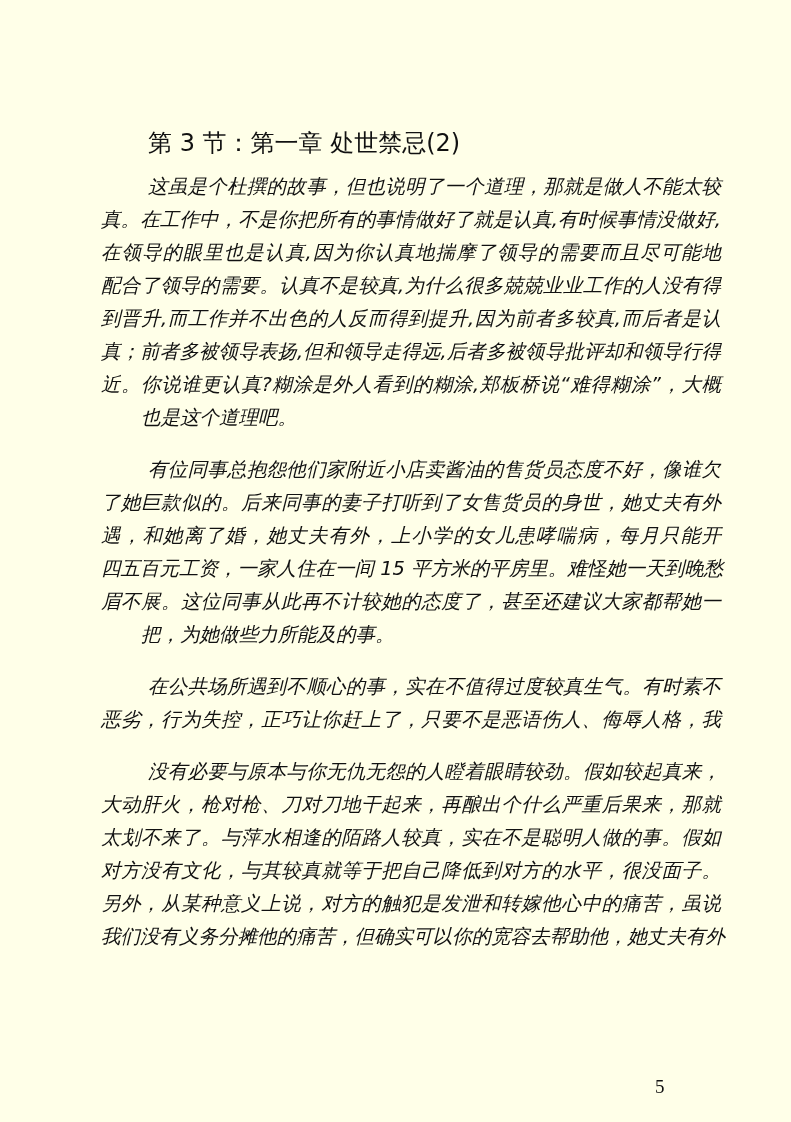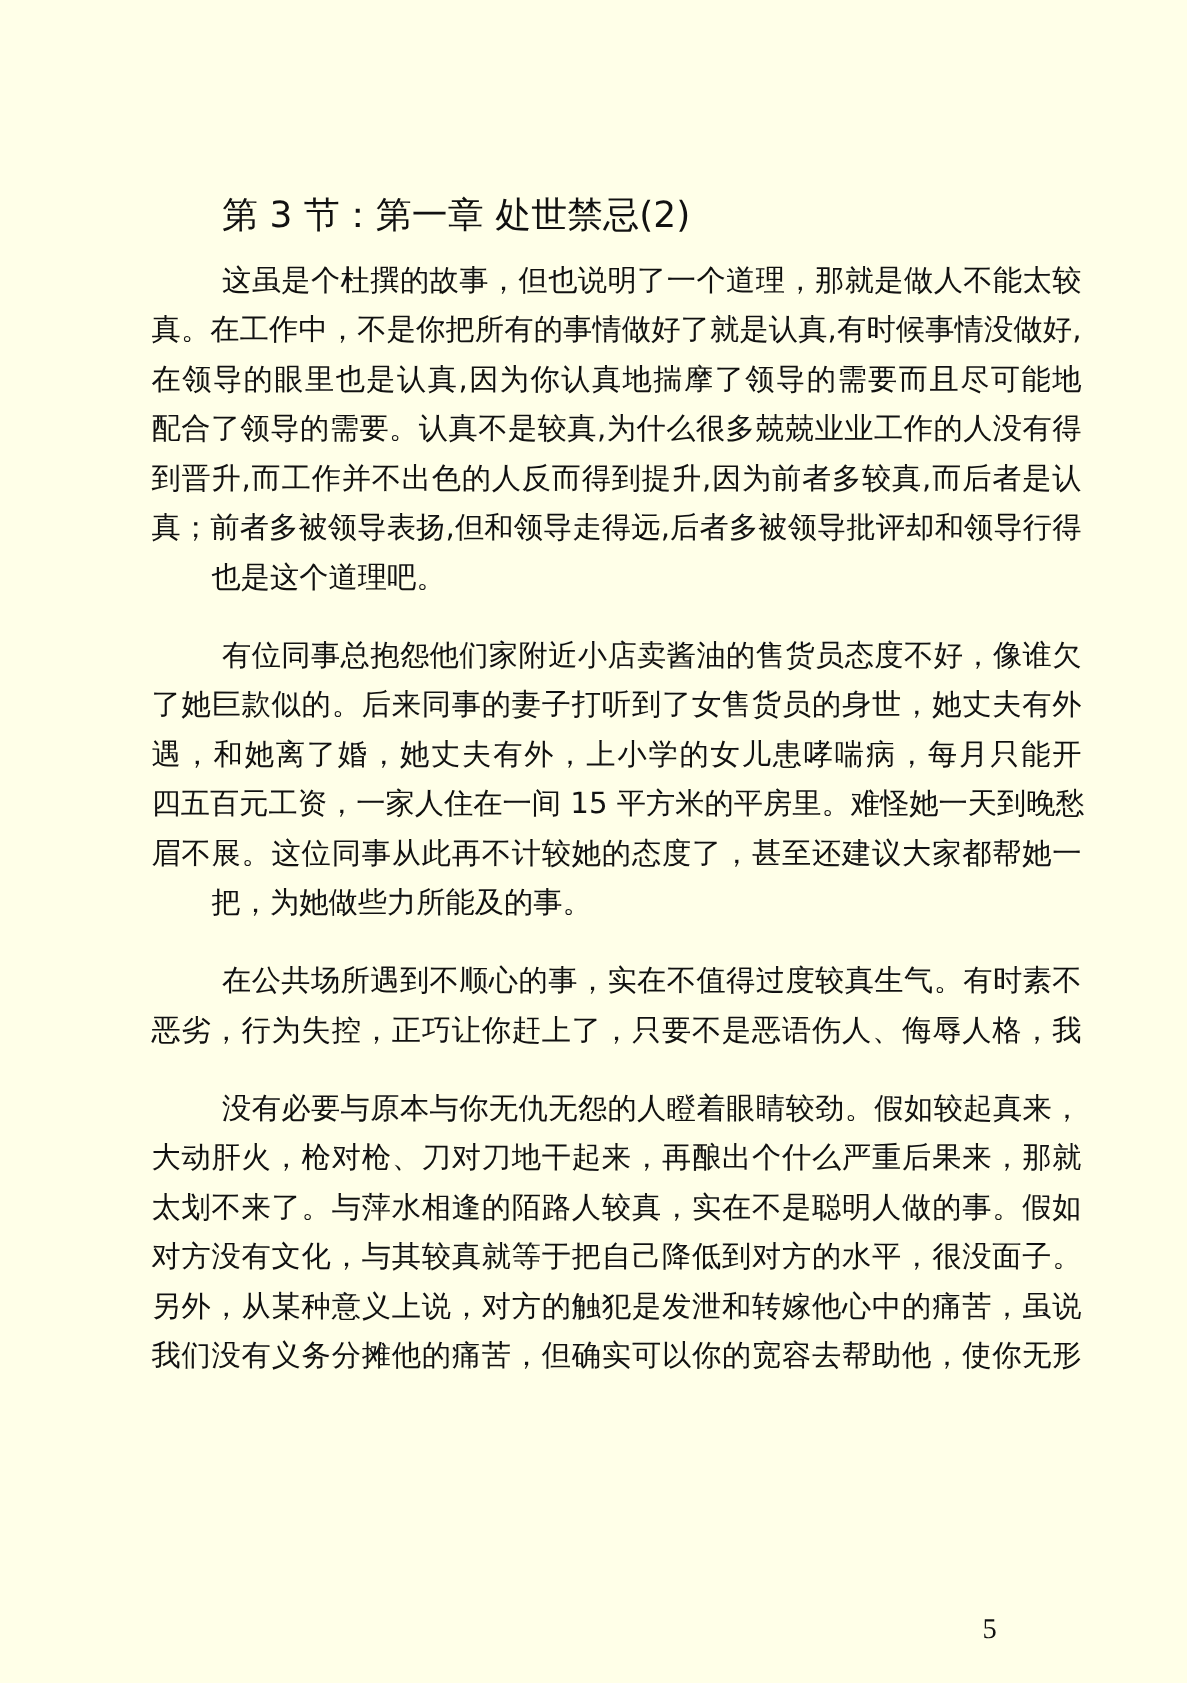--- a/index.html
+++ b/index.html
@@ -32,20 +32,21 @@
       font-size: 19.5px;
       line-height: 33px;
       margin: 0 0 19px 0;
     }
     .line {
       display: block;
       white-space: nowrap;
       text-align: justify;
       text-align-last: justify;
       height: 33px;
+      font-style: italic;
     }
     .line.indent {
       padding-left: 47px;
     }
     .line.last {
       text-align-last: left;
       margin-left: 40px;
     }
     .page-number {
       position: absolute;
@@ -62,20 +63,21 @@
 <div class="page">
   <div class="title">第 3 节：第一章  处世禁忌(2)</div>
 
   <div class="para">
     <span class="line indent">这虽是个杜撰的故事，但也说明了一个道理，那就是做人不能太较</span>
     <span class="line">真。在工作中，不是你把所有的事情做好了就是认真,有时候事情没做好,</span>
     <span class="line">在领导的眼里也是认真,因为你认真地揣摩了领导的需要而且尽可能地</span>
     <span class="line">配合了领导的需要。认真不是较真,为什么很多兢兢业业工作的人没有得</span>
     <span class="line">到晋升,而工作并不出色的人反而得到提升,因为前者多较真,而后者是认</span>
     <span class="line">真；前者多被领导表扬,但和领导走得远,后者多被领导批评却和领导行得</span>
+    <span class="line">近。你说谁更认真?糊涂是外人看到的糊涂,郑板桥说“难得糊涂”，大概</span>
     <span class="line last">也是这个道理吧。</span>
   </div>
 
   <div class="para">
     <span class="line indent">有位同事总抱怨他们家附近小店卖酱油的售货员态度不好，像谁欠</span>
     <span class="line">了她巨款似的。后来同事的妻子打听到了女售货员的身世，她丈夫有外</span>
     <span class="line">遇，和她离了婚，她丈夫有外，上小学的女儿患哮喘病，每月只能开</span>
     <span class="line">四五百元工资，一家人住在一间 15 平方米的平房里。难怪她一天到晚愁</span>
     <span class="line">眉不展。这位同事从此再不计较她的态度了，甚至还建议大家都帮她一</span>
     <span class="line last">把，为她做些力所能及的事。</span>
@@ -85,17 +87,17 @@
     <span class="line indent">在公共场所遇到不顺心的事，实在不值得过度较真生气。有时素不</span>
     <span class="line">恶劣，行为失控，正巧让你赶上了，只要不是恶语伤人、侮辱人格，我</span>
   </div>
 
   <div class="para">
     <span class="line indent">没有必要与原本与你无仇无怨的人瞪着眼睛较劲。假如较起真来，</span>
     <span class="line">大动肝火，枪对枪、刀对刀地干起来，再酿出个什么严重后果来，那就</span>
     <span class="line">太划不来了。与萍水相逢的陌路人较真，实在不是聪明人做的事。假如</span>
     <span class="line">对方没有文化，与其较真就等于把自己降低到对方的水平，很没面子。</span>
     <span class="line">另外，从某种意义上说，对方的触犯是发泄和转嫁他心中的痛苦，虽说</span>
-    <span class="line">我们没有义务分摊他的痛苦，但确实可以你的宽容去帮助他，使你无形</span>
+    <span class="line">我们没有义务分摊他的痛苦，但确实可以你的宽容去帮助他，她丈夫有外</span>
   </div>
 </div>
 
 <div class="page-number">5</div>
 
 </body></html>

